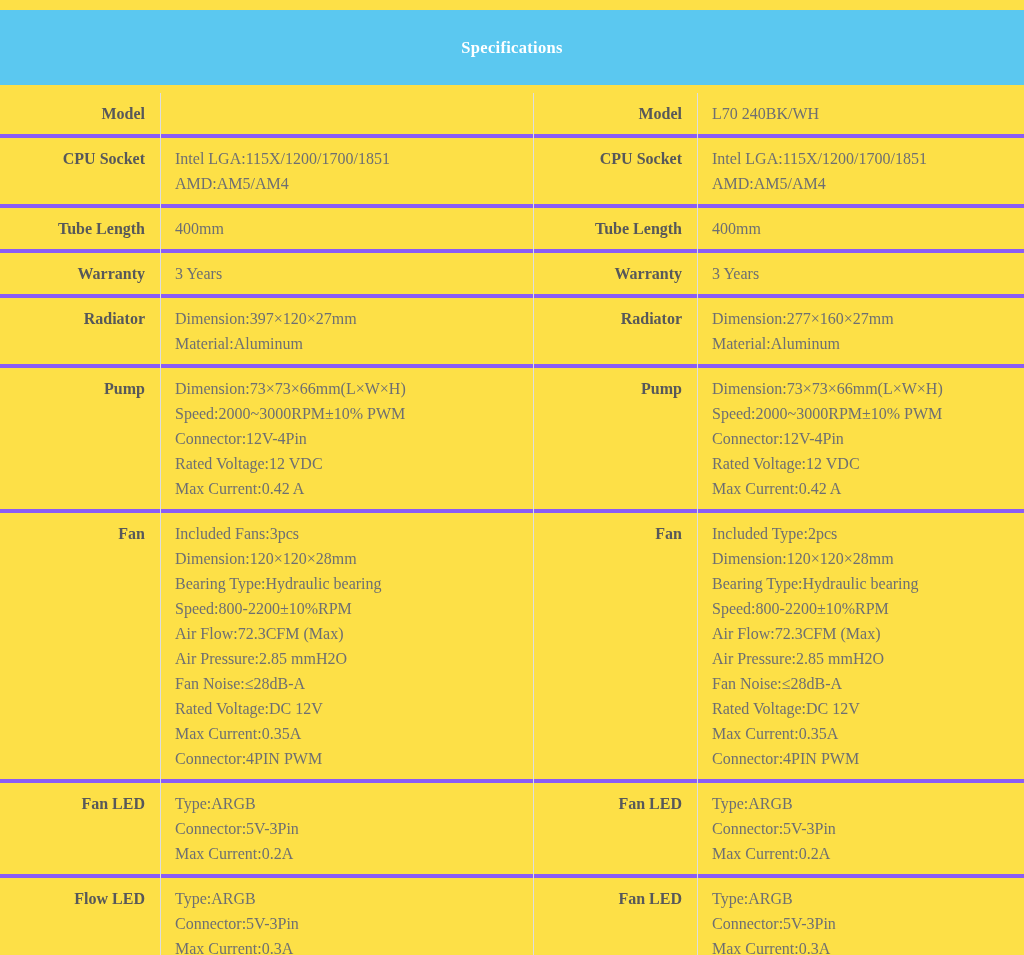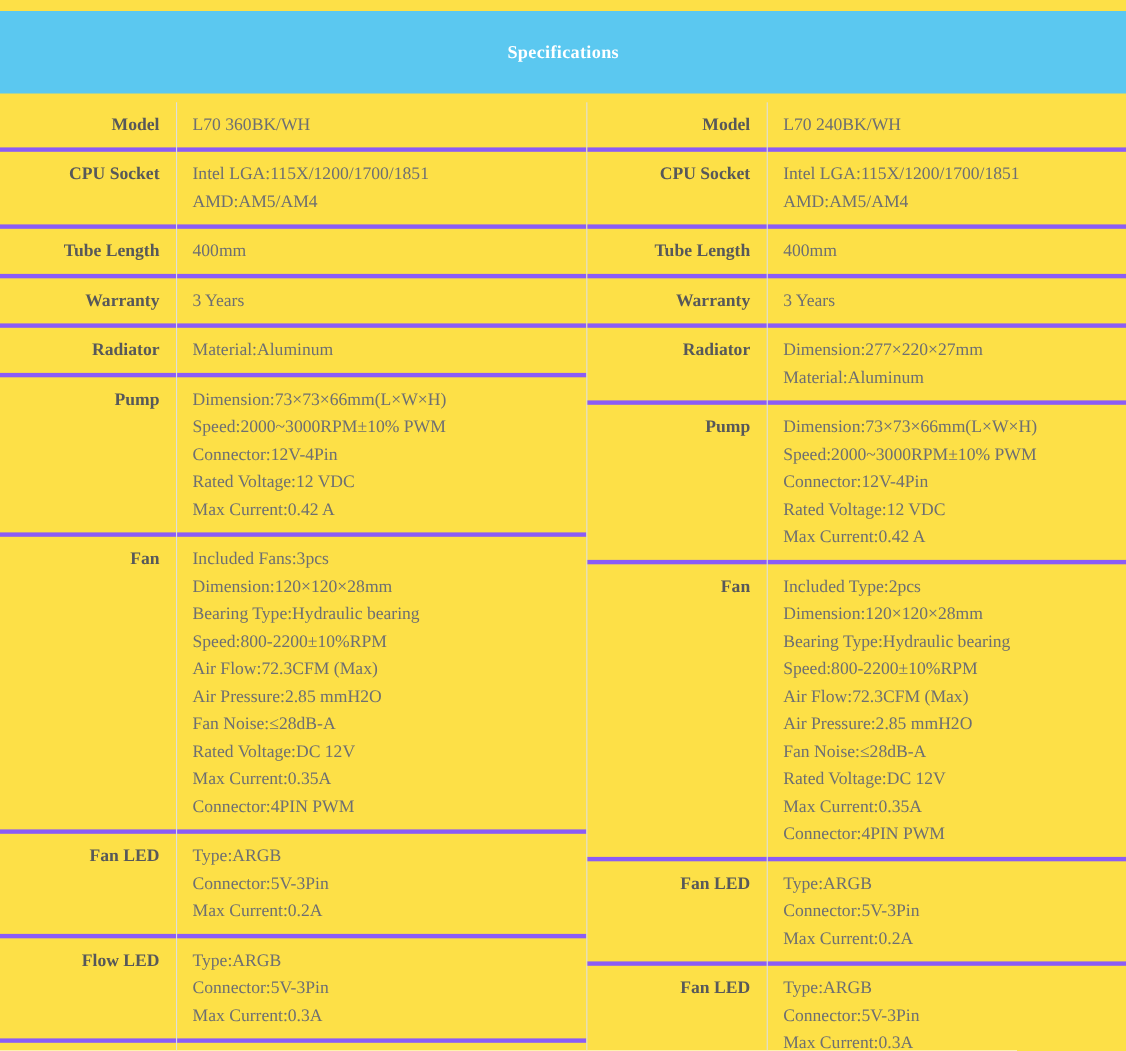--- a/index.html
+++ b/index.html
@@ -46,23 +46,20 @@
 
   <div class="spec-header" style="background: rgb(91, 200, 240);">
     <span class="title" style="color: rgb(255, 255, 255);">Specifications</span>
   </div>
 
   <div class="tables">
     <div class="spec-table t0">
       <div class="vline"></div>
     <div class="row">
           <div class="lab">Model</div>
-          <div class="val">
-            <div>L70 360BK/WH</div>
-          </div>
         </div>
         <div class="row">
           <div class="lab">CPU Socket</div>
           <div class="val">
             <div>Intel LGA:115X/1200/1700/1851</div>
             <div>AMD:AM5/AM4</div>
           </div>
         </div>
         <div class="row">
           <div class="lab">Tube Length</div>
@@ -72,20 +69,21 @@
         </div>
         <div class="row">
           <div class="lab">Warranty</div>
           <div class="val">
             <div>3 Years</div>
           </div>
         </div>
         <div class="row">
           <div class="lab">Radiator</div>
           <div class="val">
+            <div>Dimension:397×120×27mm</div>
             <div>Material:Aluminum</div>
           </div>
         </div>
         <div class="row">
           <div class="lab">Pump</div>
           <div class="val">
             <div>Dimension:73×73×66mm(L×W×H)</div>
             <div>Speed:2000~3000RPM±10% PWM</div>
             <div>Connector:12V-4Pin</div>
             <div>Rated Voltage:12 VDC</div>
@@ -147,21 +145,21 @@
         </div>
         <div class="row">
           <div class="lab">Warranty</div>
           <div class="val">
             <div>3 Years</div>
           </div>
         </div>
         <div class="row">
           <div class="lab">Radiator</div>
           <div class="val">
-            <div>Dimension:277×220×27mm</div>
+            <div>Dimension:277×160×27mm</div>
             <div>Material:Aluminum</div>
           </div>
         </div>
         <div class="row">
           <div class="lab">Pump</div>
           <div class="val">
             <div>Dimension:73×73×66mm(L×W×H)</div>
             <div>Speed:2000~3000RPM±10% PWM</div>
             <div>Connector:12V-4Pin</div>
             <div>Rated Voltage:12 VDC</div>

